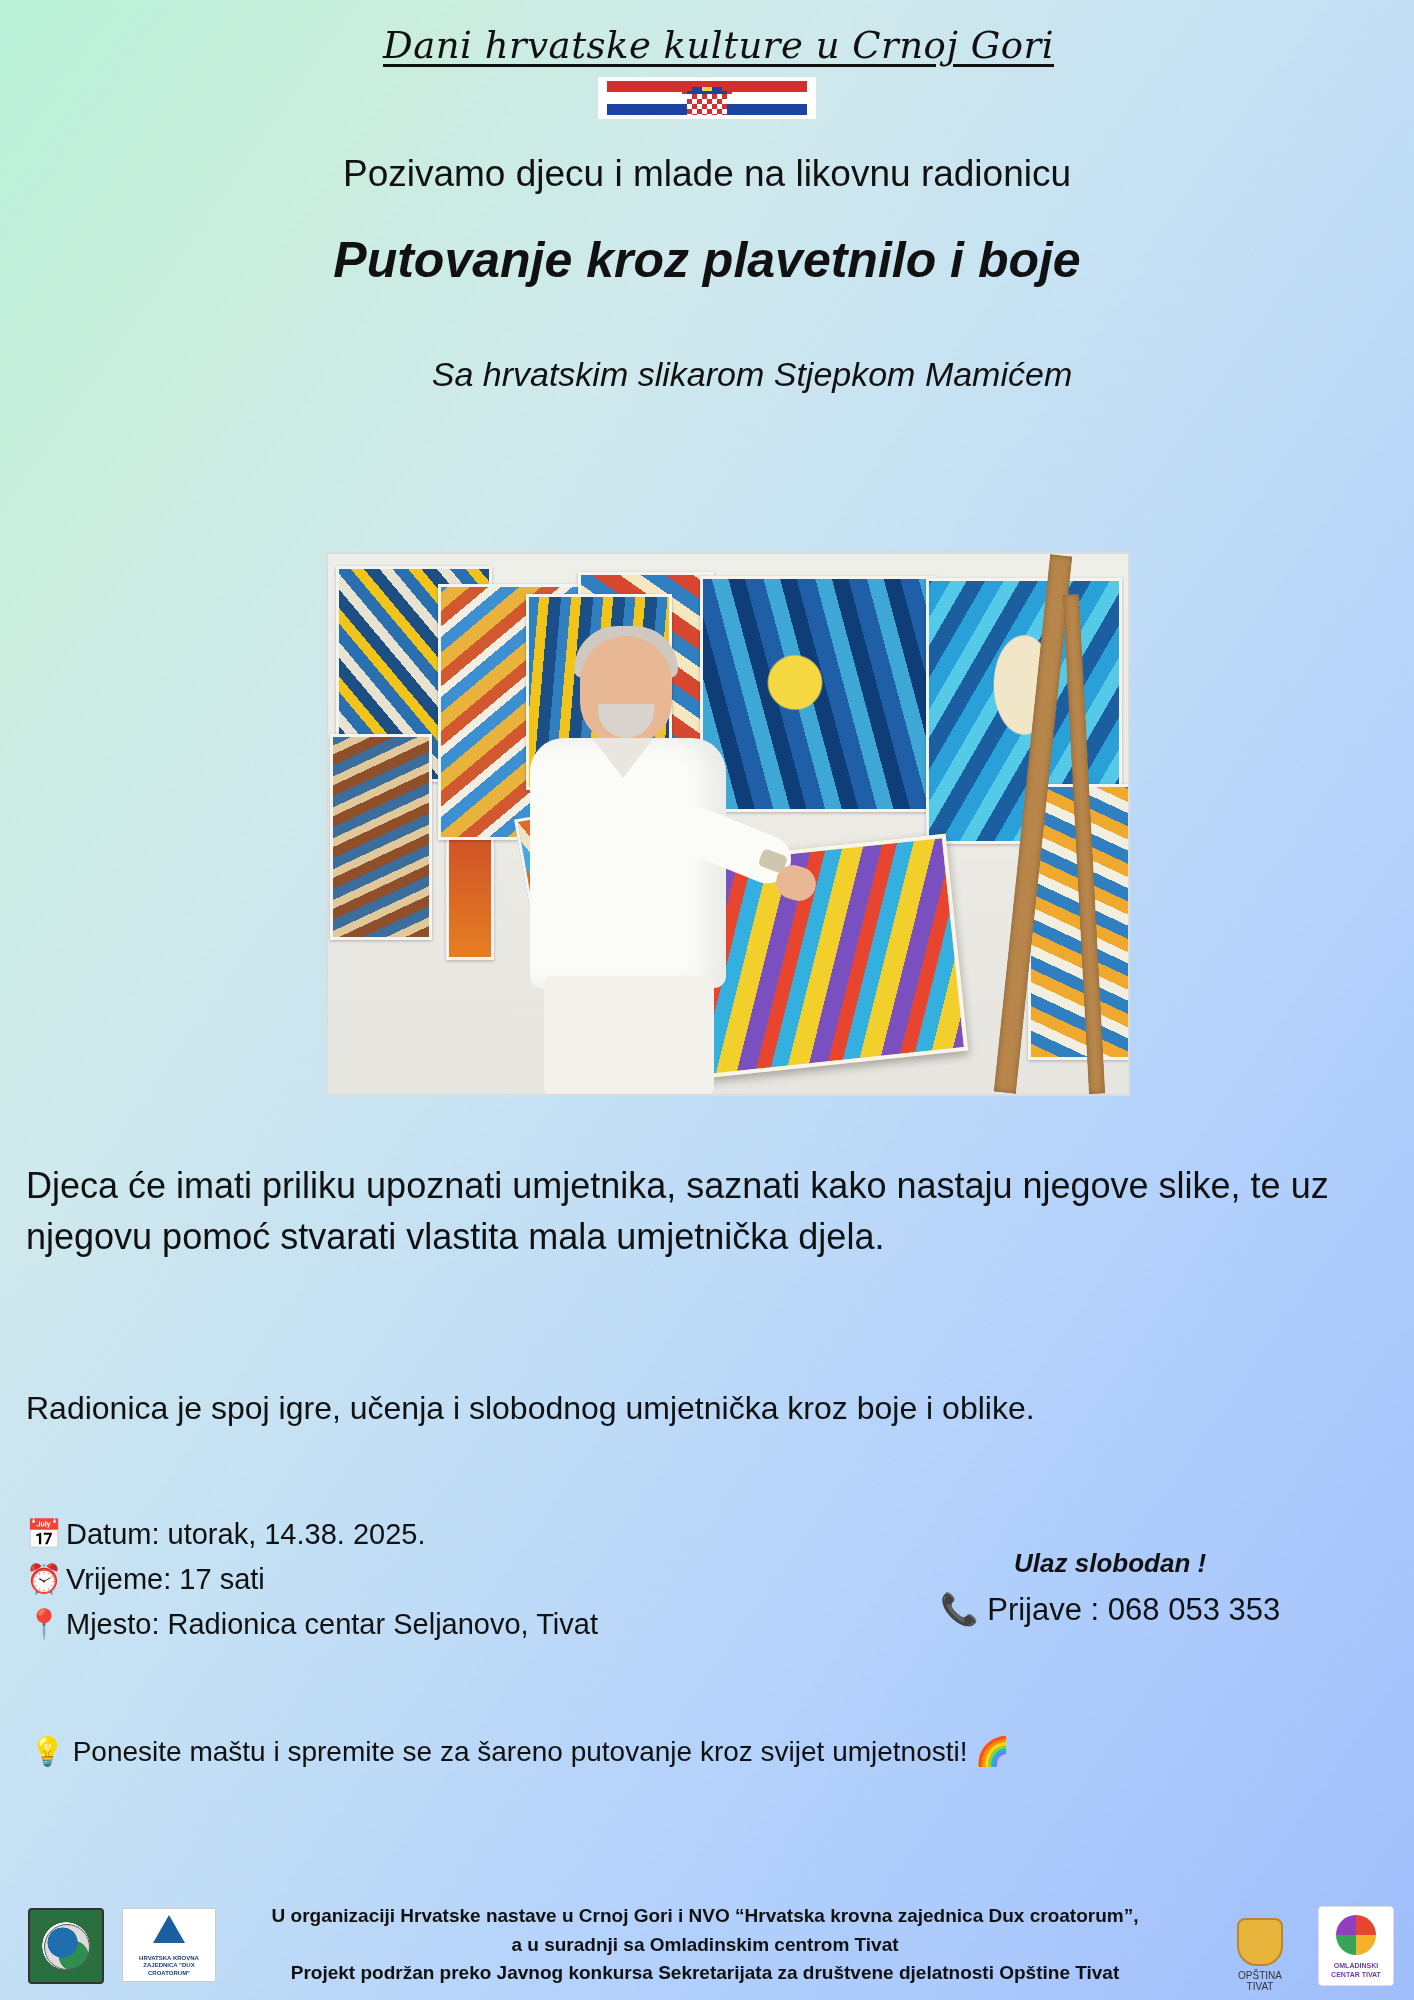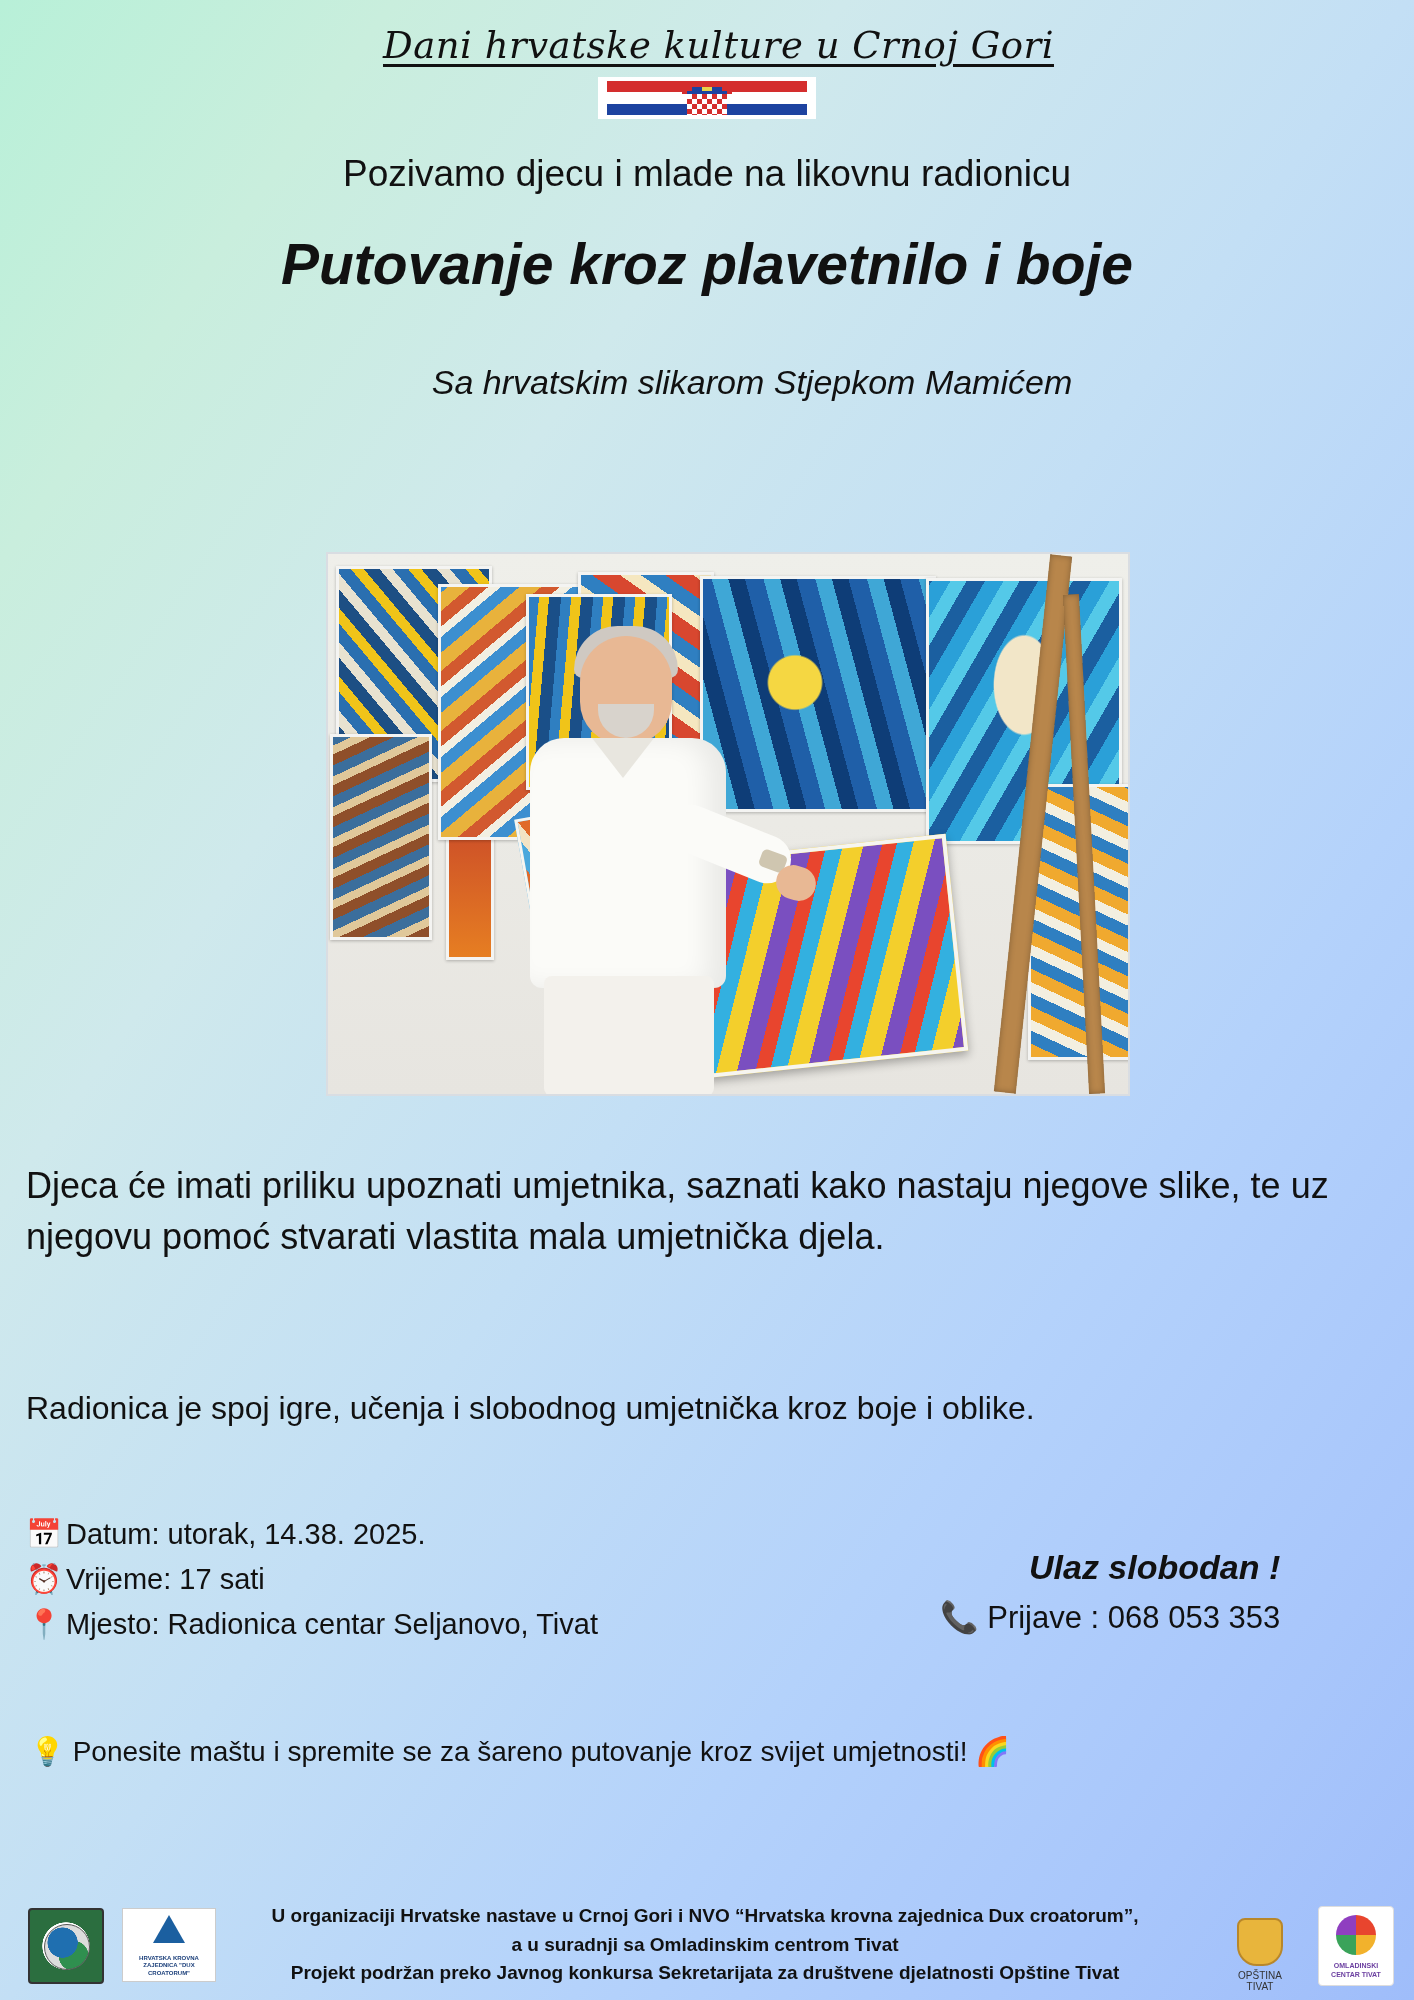--- a/index.html
+++ b/index.html
@@ -60,21 +60,21 @@
 
   
   .line-invite {
     text-align:center;
     font-size:37px;
     margin-top:34px;
     color:#111;
   }
   .line-workshop {
     text-align:center;
-    font-size:57px;
+    font-size:50px;
     font-weight:bold;
     font-style:italic;
     margin-top:36px;
     color:#111;
   }
   .line-artist {
     text-align:center;
     font-size:34px;
     font-style:italic;
     margin-top:66px;
@@ -221,21 +221,21 @@
     font-size:29px; line-height:1.55; color:#111;
   }
   .details .row { display:flex; align-items:flex-start; gap:10px; }
   .details .ico { width:30px; display:inline-block; }
 
   .right-block {
     position:absolute; left:940px; top:1548px;
     text-align:center; color:#111;
   }
   .right-block .free {
-    font-size:34px; font-weight:bold; font-style:italic;text-align:right;
+    font-size:26px; font-weight:bold; font-style:italic;
   }
   .right-block .phone {
     font-size:31px; margin-top:12px;
   }
 
   .closing {
     position:absolute; left:30px; top:1735px; width:1360px;
     font-size:28px; color:#111;
   }
 

